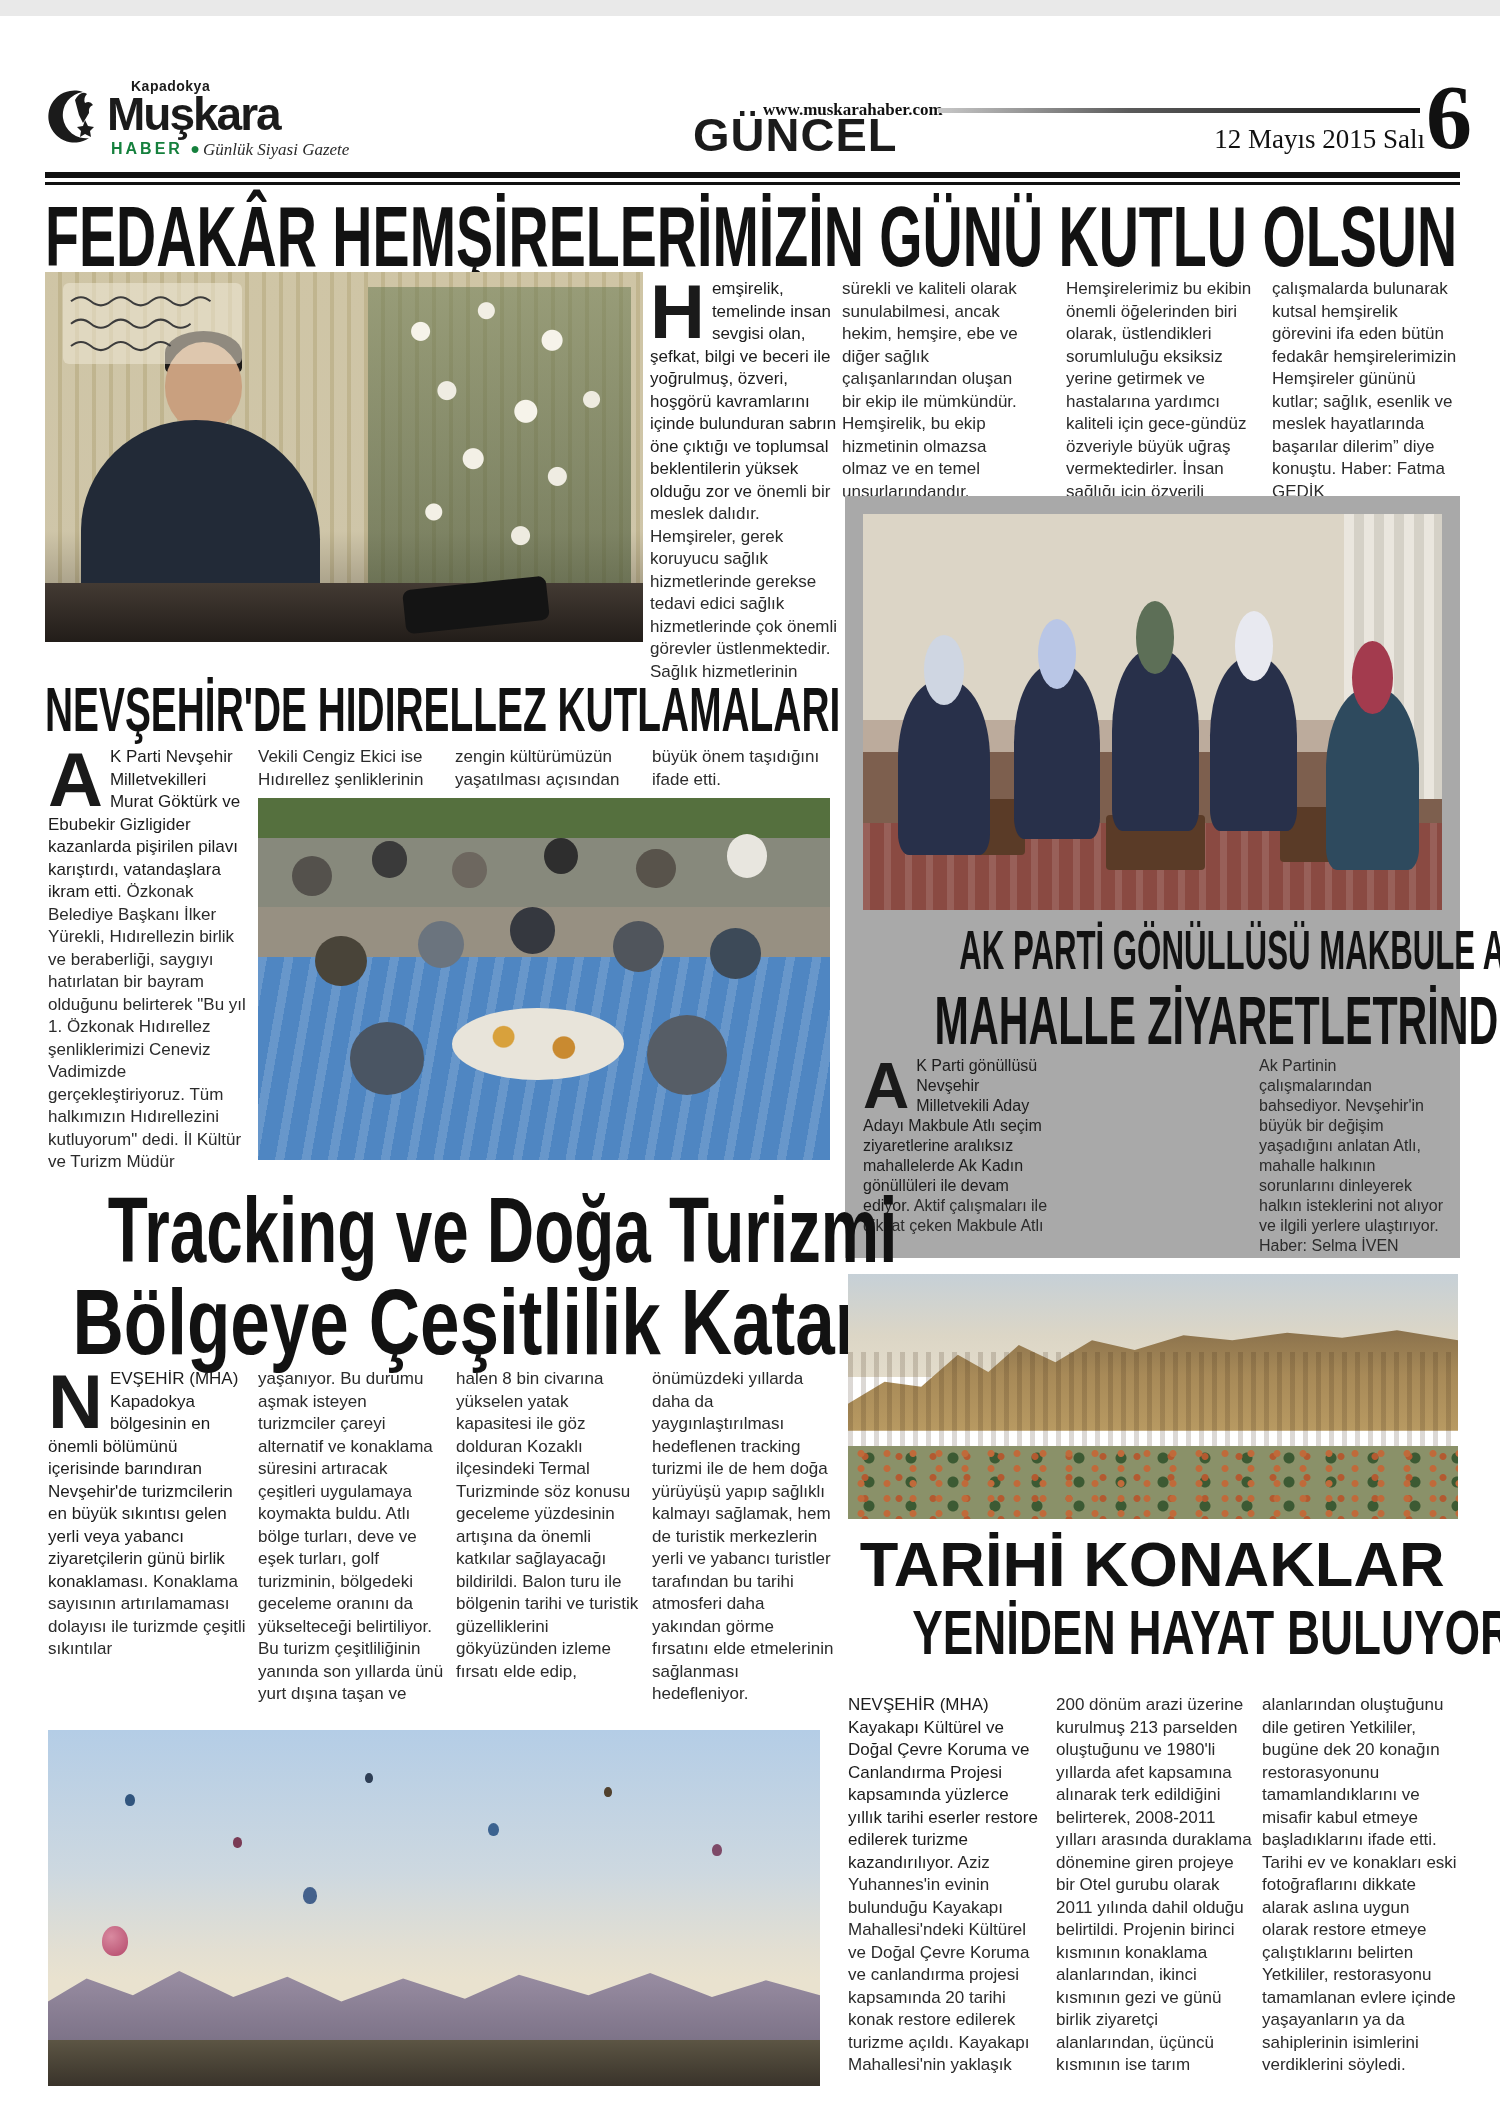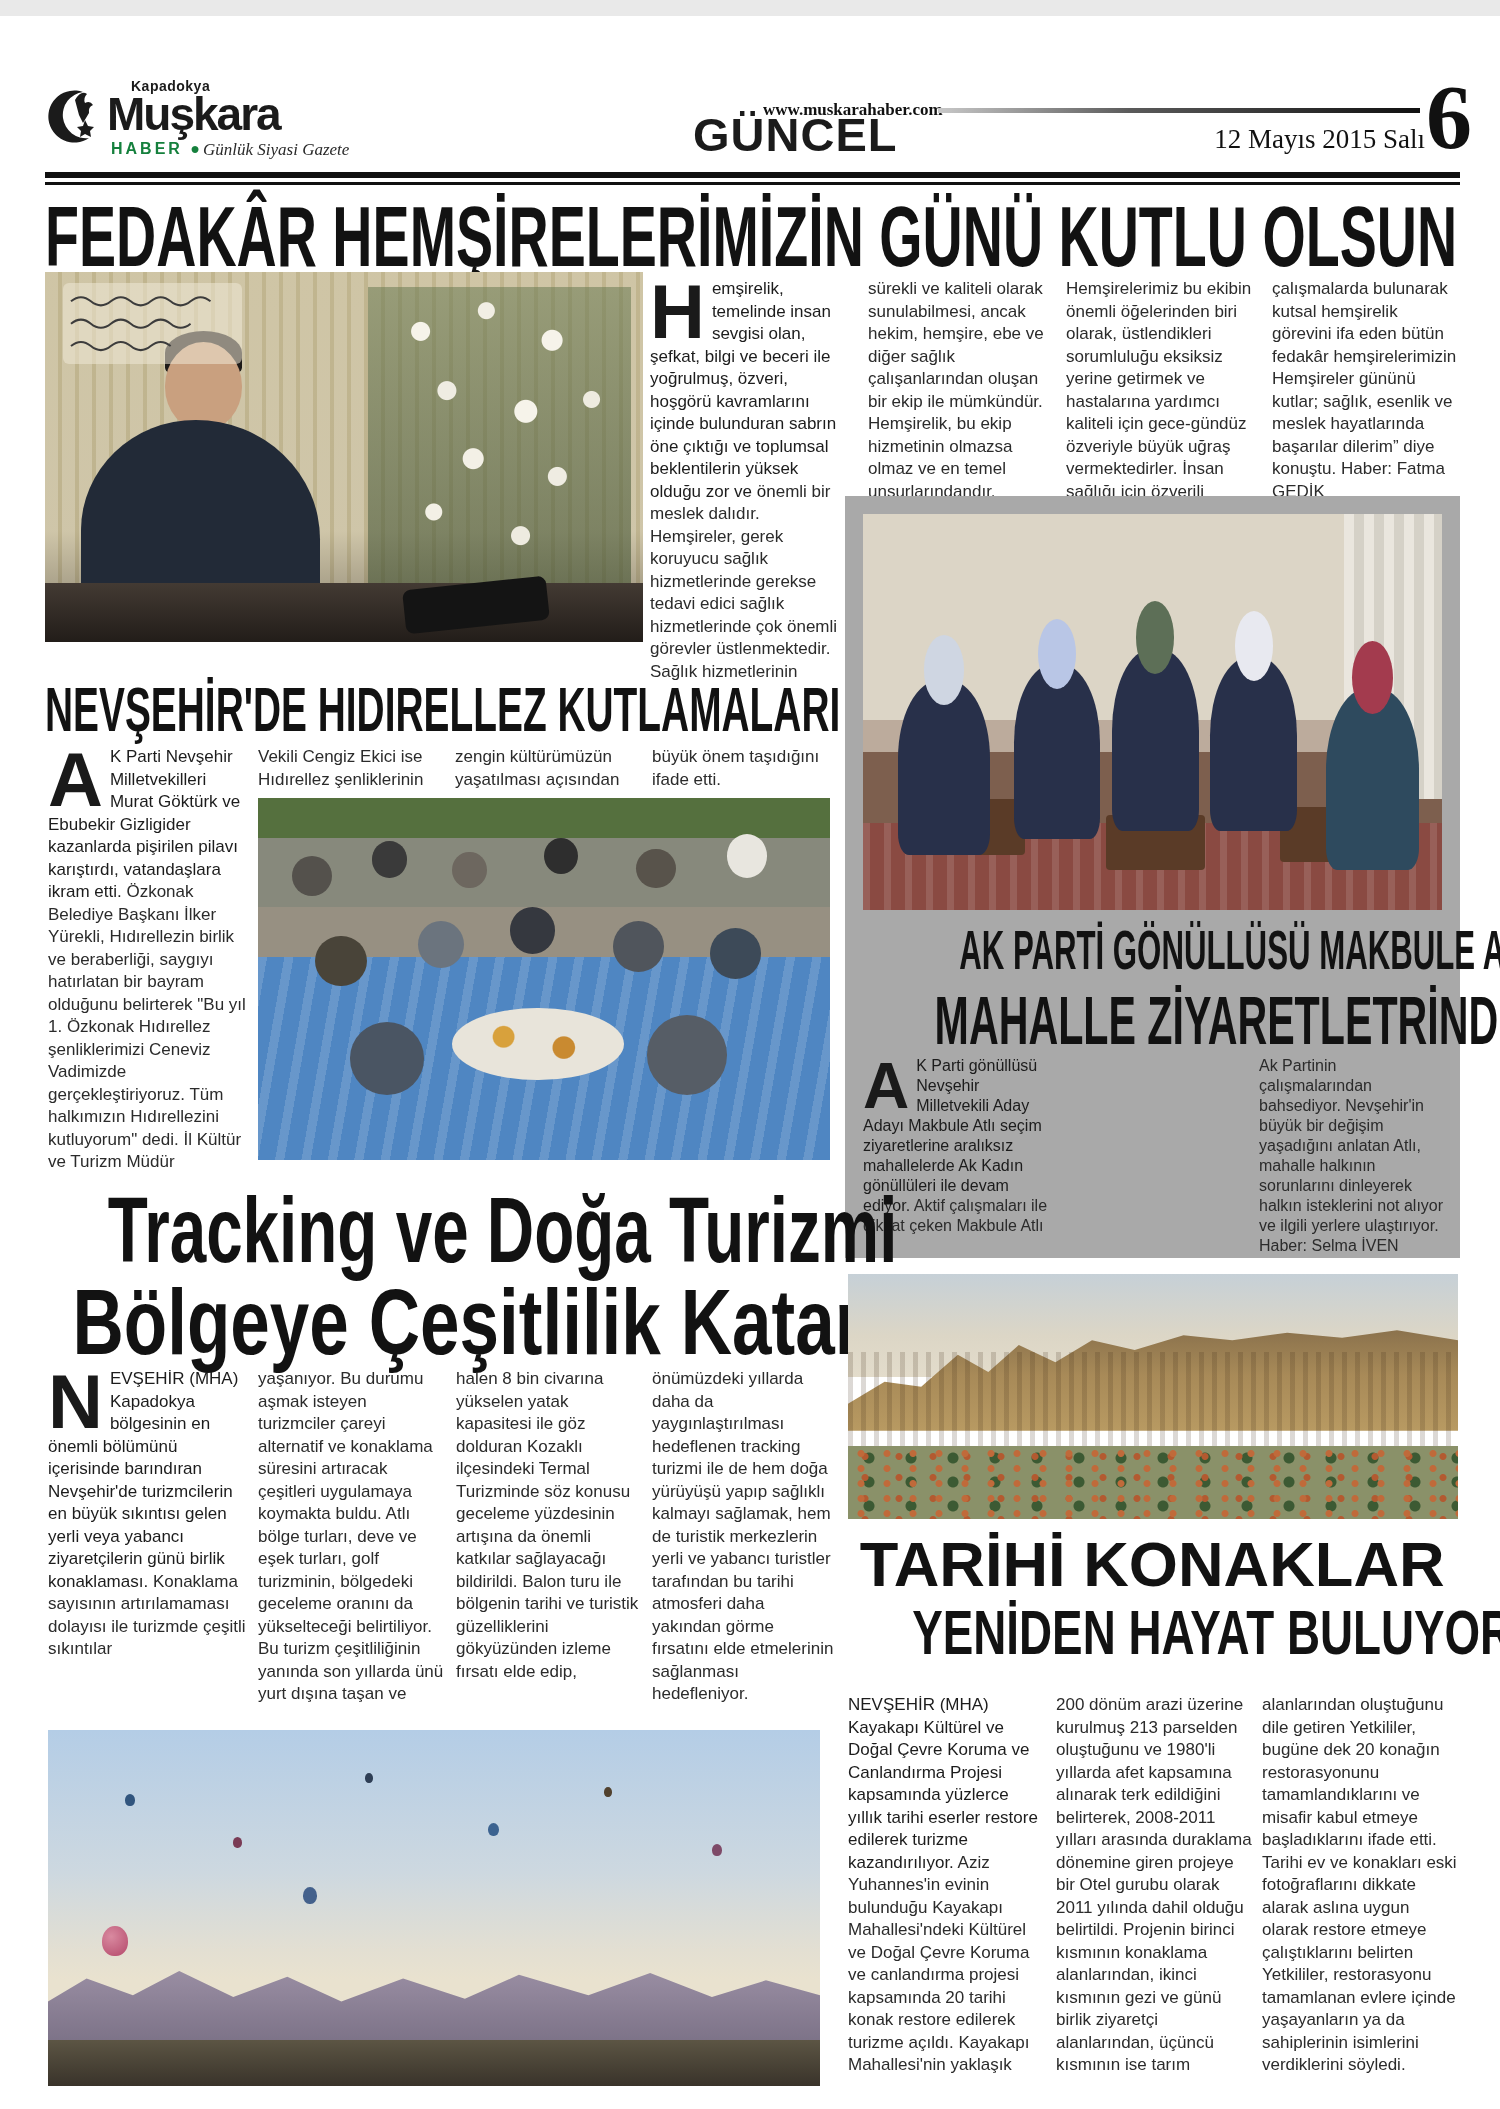--- a/index.html
+++ b/index.html
@@ -132,21 +132,21 @@
         <path d="M8 18 q10 -8 20 0 t20 0 t20 0 t20 0 t20 0 t20 0 t20 0" stroke="#3c3c3c" stroke-width="2" fill="none"></path>
         <path d="M8 40 q10 -8 20 0 t20 0 t20 0 t20 0 t20 0 t20 0" stroke="#3c3c3c" stroke-width="2" fill="none"></path>
         <path d="M8 62 q10 -8 20 0 t20 0 t20 0 t20 0 t20 0" stroke="#3c3c3c" stroke-width="2" fill="none"></path>
       </svg>
     </div>
   </div>
 
   <div class="col" style="left:650px;top:262px;width:192px">
     <span class="dc">H</span><span class="b">emşirelik, temelinde insan sevgisi olan, şefkat, bilgi ve beceri ile yoğrulmuş, özveri, hoşgörü kavramlarını içinde bulunduran sabrın öne çıktığı ve toplumsal beklentilerin yüksek olduğu zor ve ön</span><span>emli bir meslek dalıdır. Hemşireler, gerek koruyucu sağlık hizmetlerinde gerekse tedavi edici sağlık hizmetlerinde çok önemli görevler üstlenmektedir. Sağlık hizmetlerinin</span>
   </div>
-  <div class="col" style="left:868px;top:262px;width:192px">sürekli ve kaliteli olarak sunulabilmesi, ancak hekim, hemşire, ebe ve diğer sağlık çalışanlarından oluşan bir ekip ile mümkündür. Hemşirelik, bu ekip hizmetinin olmazsa olmaz ve en temel unsurlarındandır.</div>
+  <div class="col" style="left:842px;top:262px;width:192px">sürekli ve kaliteli olarak sunulabilmesi, ancak hekim, hemşire, ebe ve diğer sağlık çalışanlarından oluşan bir ekip ile mümkündür. Hemşirelik, bu ekip hizmetinin olmazsa olmaz ve en temel unsurlarındandır.</div>
   <div class="col" style="left:1066px;top:262px;width:192px">Hemşirelerimiz bu ekibin önemli öğelerinden biri olarak, üstlendikleri sorumluluğu eksiksiz yerine getirmek ve hastalarına yardımcı kaliteli için gece-gündüz özveriyle büyük uğraş vermektedirler. İnsan sağlığı için özverili</div>
   <div class="col" style="left:1272px;top:262px;width:186px">çalışmalarda bulunarak kutsal hemşirelik görevini ifa eden bütün fedakâr hemşirelerimizin Hemşireler gününü kutlar; sağlık, esenlik ve meslek hayatlarında başarılar dilerim” diye konuştu. Haber: Fatma GEDİK</div>
 
   <div class="gray-panel" style="left:845px;top:480px;width:615px;height:762px">
     <div class="photo" style="left:18px;top:18px;width:579px;height:396px">
       <div class="ph-layer room-base"></div>
       <div class="curtain"></div>
       <div class="ph-layer rug-tex"></div>
       <div class="ctable" style="left:12%;top:72%;width:16%;height:14%"></div>
       <div class="ctable" style="left:42%;top:76%;width:17%;height:14%"></div>

